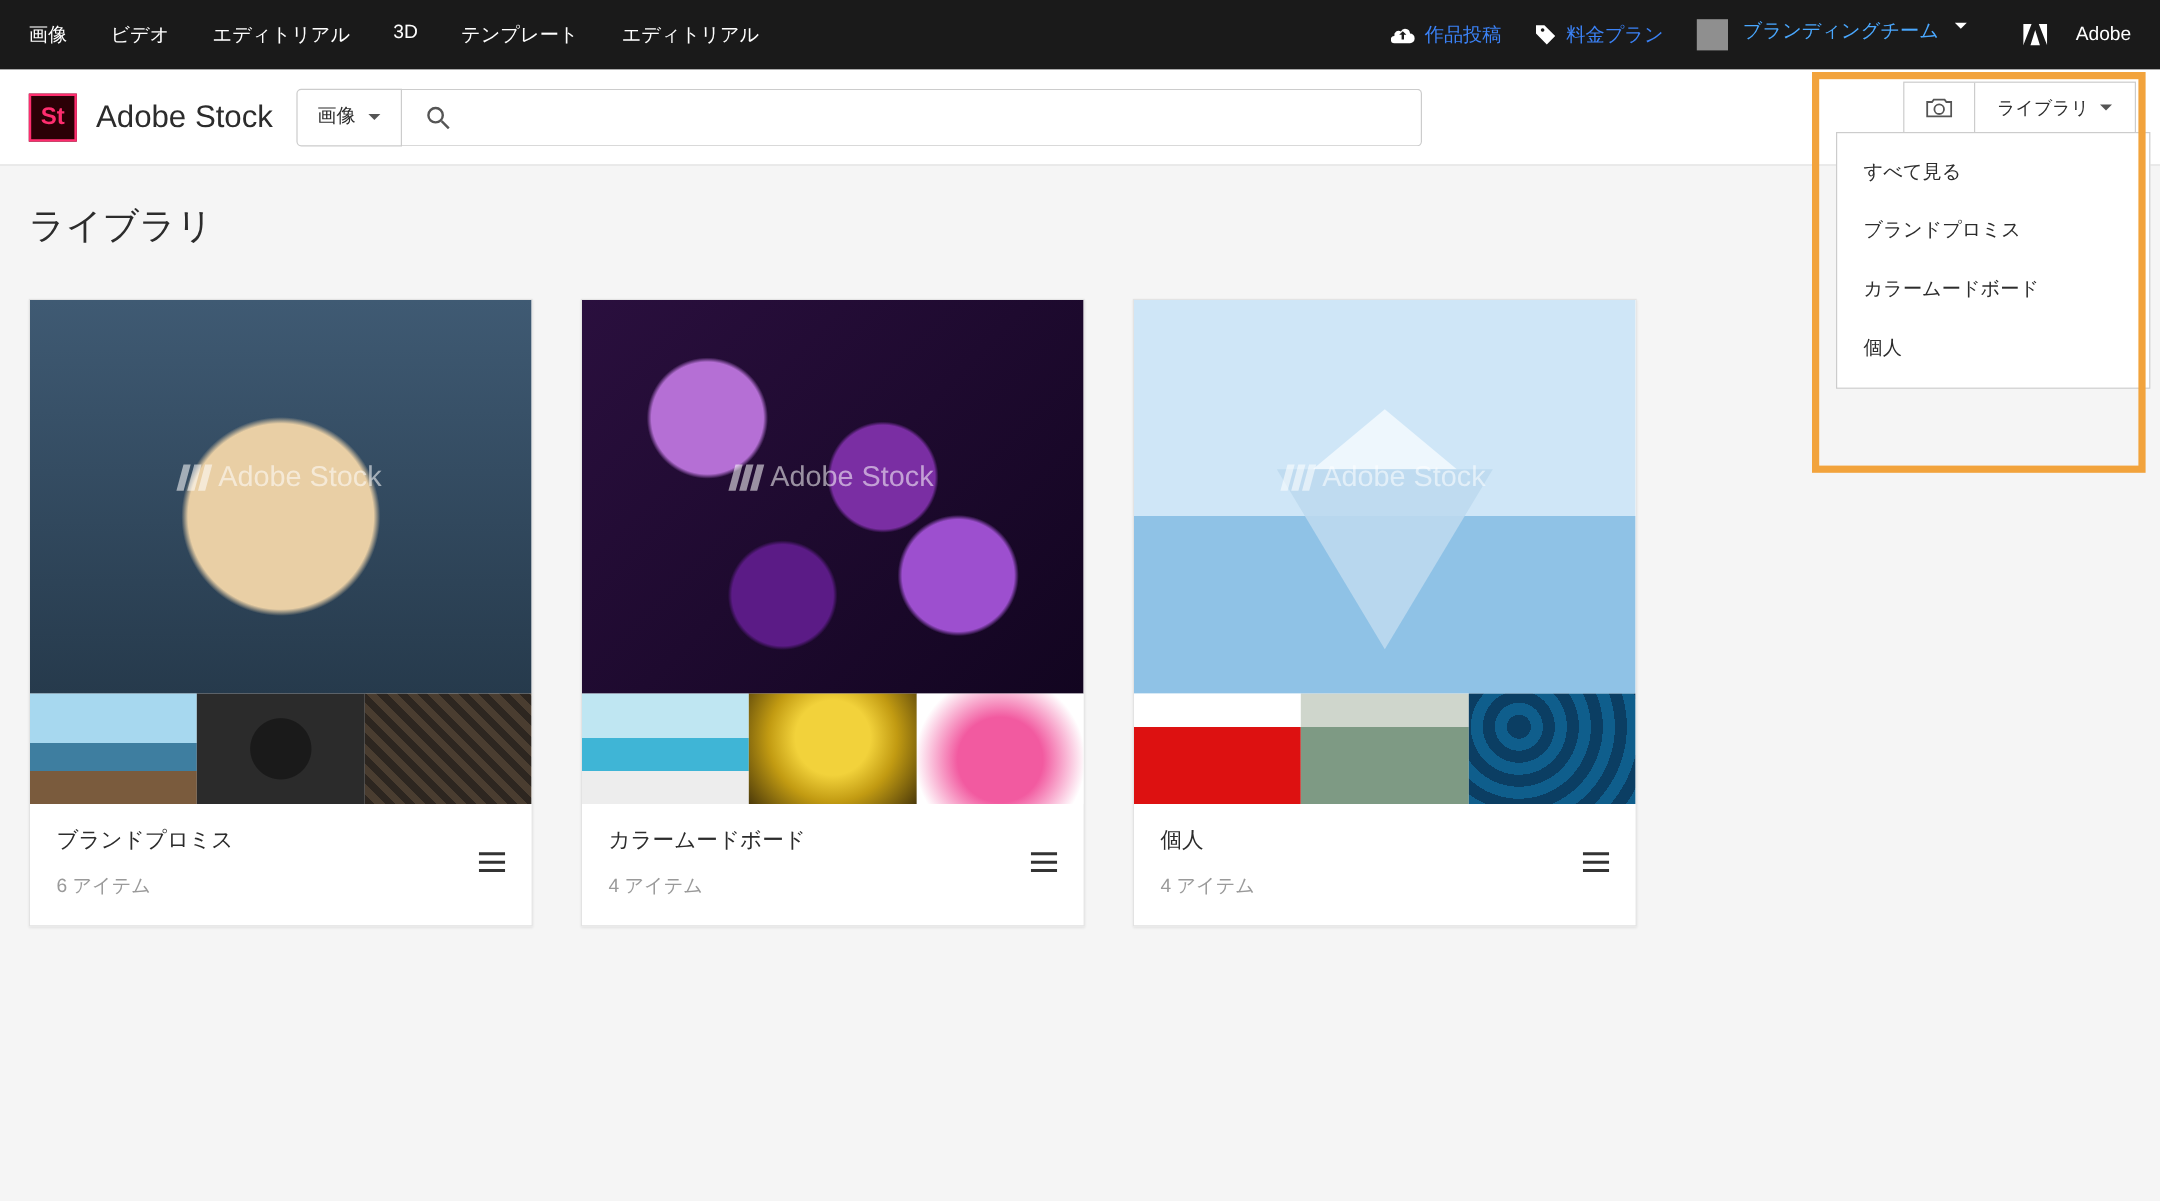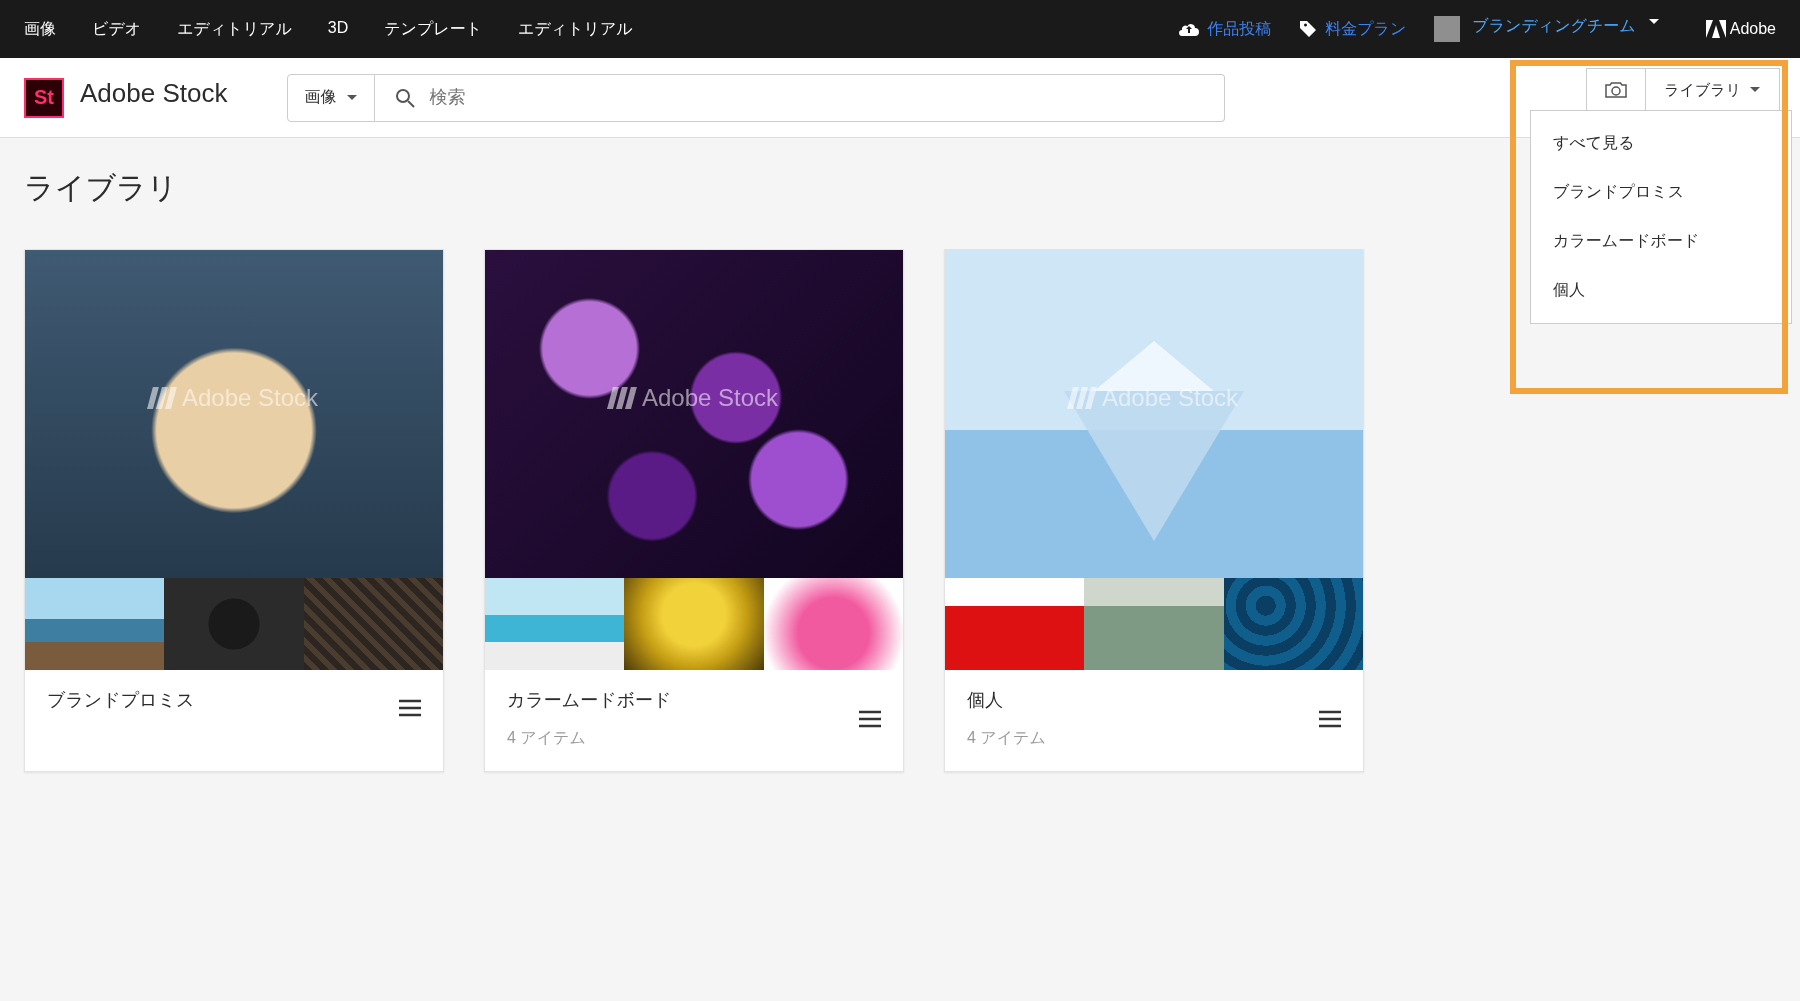--- a/index.html
+++ b/index.html
@@ -39,40 +39,40 @@
     display: flex;
     align-items: flex-start;
     gap: 12px;
     color: #4aa8ff;
   }
   .avatar {
     width: 26px; height: 26px;
     background: #8f8f8f;
   }
   .adobe-block {
-    display: flex; align-items: center; gap: 4px;
+    display: flex; align-items: center; gap: 24px;
     color: #fff; margin-left: 18px;
   }
 
   
   .icon { display: inline-flex; }
 
   
   .subheader {
     background: #fff;
     border-bottom: 1px solid #ddd;
     height: 80px;
     display: flex;
     align-items: center;
     padding-left: 24px;
     position: relative;
   }
   .brand {
-    display: flex; align-items: flex-start; gap: 16px;
-    margin-right: 60px;
+    display: flex; align-items: center; gap: 16px;
+    margin-right: 20px;
   }
   .brand-badge {
     width: 40px; height: 40px;
     background: #2b0006;
     border: 2px solid #ff2d6f;
     color: #ff2d6f;
     font-weight: 700;
     font-size: 20px;
     display: flex; align-items: center; justify-content: center;
   }
@@ -338,21 +338,20 @@
         </svg>
     </span>
   </div>
   <div class="search-box">
     <span class="icon">
       <svg width="20" height="20" viewBox="0 0 20 20">
           <circle cx="8" cy="8" r="6" fill="none" stroke="#555" stroke-width="2"></circle>
           <line x1="13" y1="13" x2="19" y2="19" stroke="#555" stroke-width="2"></line>
         </svg>
     </span>
-    <input type="text" placeholder="検索" style="">
   </div>
 
   <div class="rhs-tools">
     <div class="cell">
       <span class="icon">
         <svg width="22" height="18" viewBox="0 0 22 18">
             <path fill="none" stroke="#555" stroke-width="1.5" d="M1 4h4l1.5-2h9L17 4h4v12H1z"></path>
             <circle cx="11" cy="10" r="4" fill="none" stroke="#555" stroke-width="1.5"></circle>
           </svg>
       </span>
@@ -395,20 +394,21 @@
           </div>
         </div>
         <div class="thumbs">
           <div class="t-beach"></div>
           <div class="t-phone"></div>
           <div class="t-crowd"></div>
         </div>
       </div>
       <div class="card-body">
         <div class="card-title">ブランドプロミス</div>
+        <div class="card-meta">6 アイテム</div>
         <div class="card-menu">
           <span class="icon">
             <svg width="22" height="18" viewBox="0 0 22 18">
                 <path stroke="#333" stroke-width="2.5" d="M0 2h22M0 9h22M0 16h22"></path>
               </svg>
           </span>
         </div>
       </div>
     </div>
 

